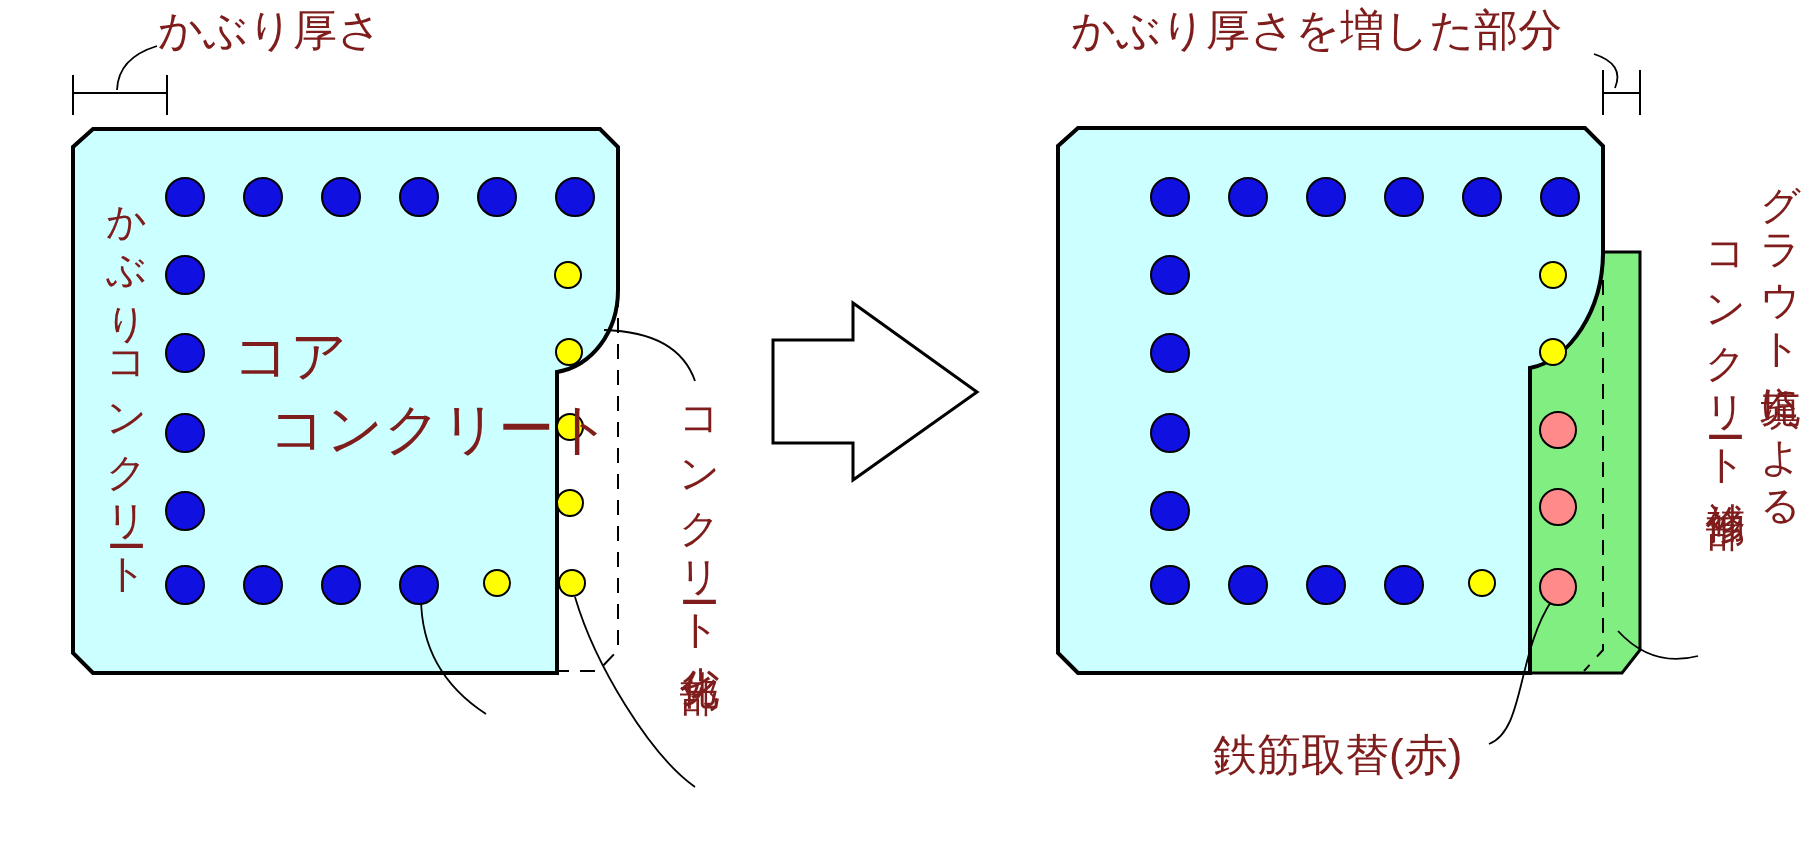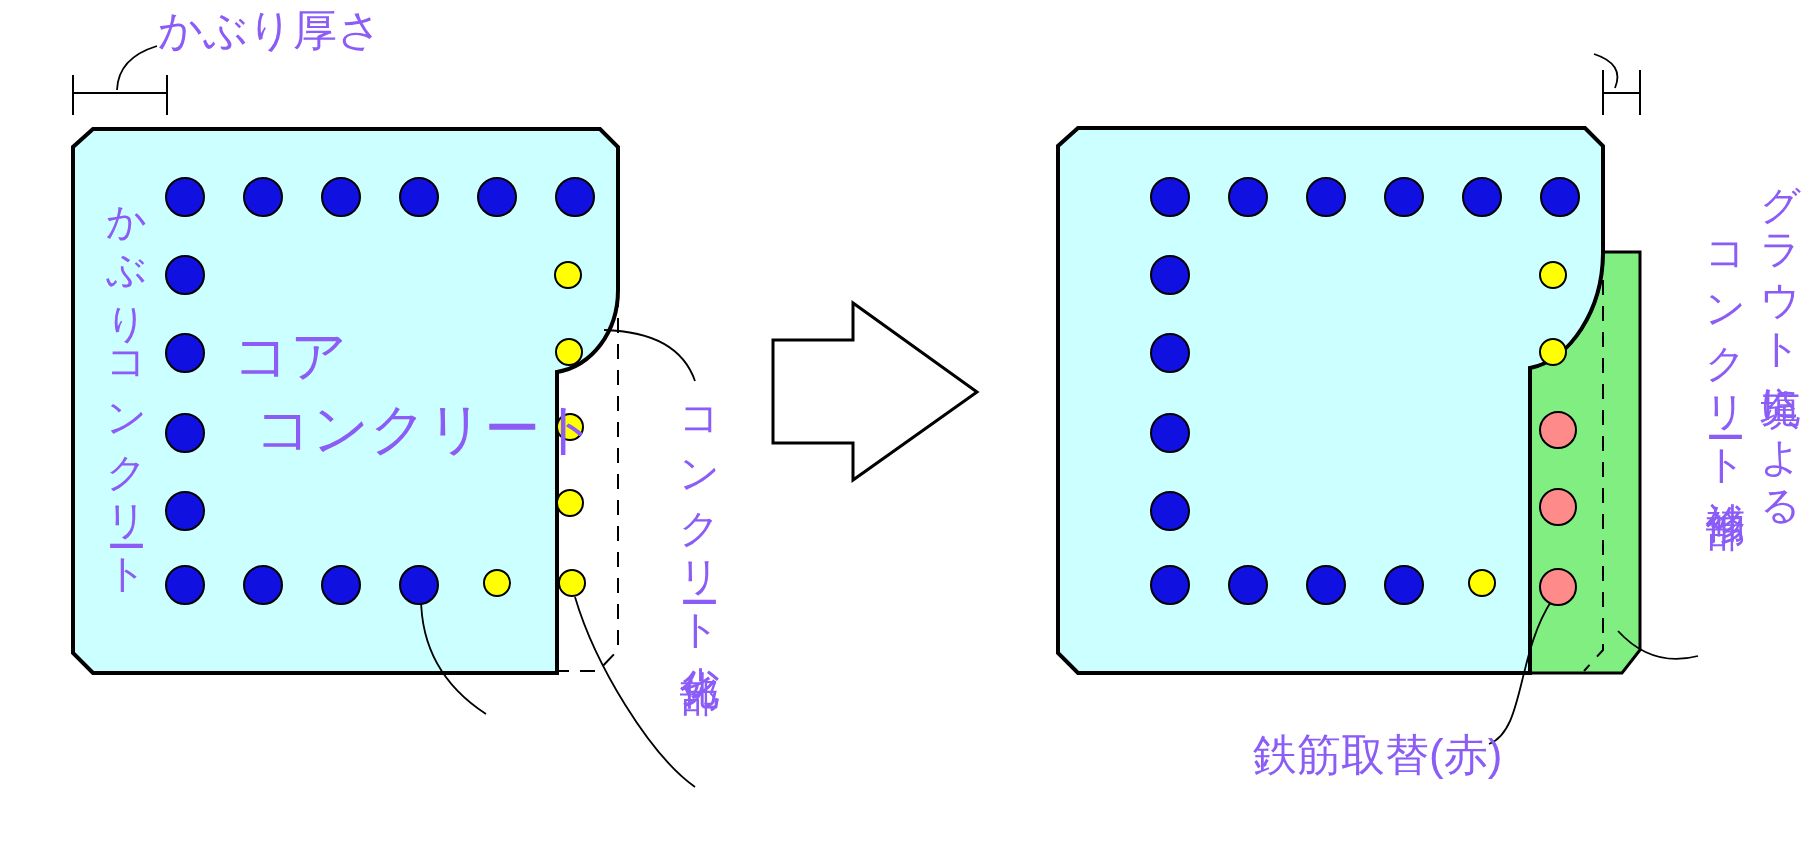--- a/index.html
+++ b/index.html
@@ -1,23 +1,23 @@
 <!DOCTYPE html>
 <html><head>
 <meta charset="utf-8">
 <style>
   html,body{margin:0;padding:0;background:#ffffff;}
   #canvas{position:relative;width:1819px;height:842px;background:#ffffff;overflow:hidden;
           font-family:"Liberation Sans","DejaVu Sans",sans-serif;color:#000;}
   svg{position:absolute;left:0;top:0;}
-  .lbl{position:absolute;white-space:pre;color:#8b5cf6;}
+  .lbl{position:absolute;white-space:pre;color:#7f1d1d;}
   .h44{font-size:44px;line-height:1.1;}
   .h40{font-size:56px;line-height:1.3;}
   .vert{writing-mode:vertical-rl;text-orientation:upright;letter-spacing:4px;font-size:40px;}
-  .core2{display:block;margin-left:22px;}
+  .core2{display:block;margin-left:36px;}
 </style>
 </head>
 <body>
 
 <div id="canvas">
 
   <svg width="1819" height="842" viewBox="0 0 1819 842">
 
     <path d="M93,129 L600,129 L618,147 L618,290 C618,332 592,366 557,372 L557,673 L93,673 L73,653 L73,147 Z" fill="#CCFFFF" stroke="#000" stroke-width="4" stroke-linejoin="miter"></path>
 
@@ -88,17 +88,18 @@
         <circle cx="1558" cy="507" r="18" fill="#FF8A8A" stroke="#000000" stroke-width="2"></circle>
         <circle cx="1558" cy="587" r="18" fill="#FF8A8A" stroke="#000000" stroke-width="2"></circle>
       </g>
   </svg>
 
   <div class="lbl h44" style="left:158px;top:6px;">かぶり厚さ</div>
   <div class="lbl vert" style="left:100px;top:178px;height:400px;">かぶりコンクリート</div>
   <div class="lbl h40" style="left:233px;top:320px;"><span>コア</span><span class="core2">コンクリート</span></div>
   <div class="lbl vert" style="left:673px;top:383px;height:410px;">コンクリート劣化部</div>
 
+  <div class="lbl h44" style="left:1071px;top:6px;">かぶり厚さを増した部分</div>
   <div class="lbl vert" style="left:1754px;top:156px;height:420px;">グラウト充填による</div>
   <div class="lbl vert" style="left:1699px;top:218px;height:420px;">コンクリート補修部</div>
-  <div class="lbl h44" style="left:1213px;top:731px;margin-left:40px;">鉄筋取替(赤)</div>
+  <div class="lbl h44" style="left:1213px;top:731px;">鉄筋取替(赤)</div>
 
 </div>
 
 </body></html>

